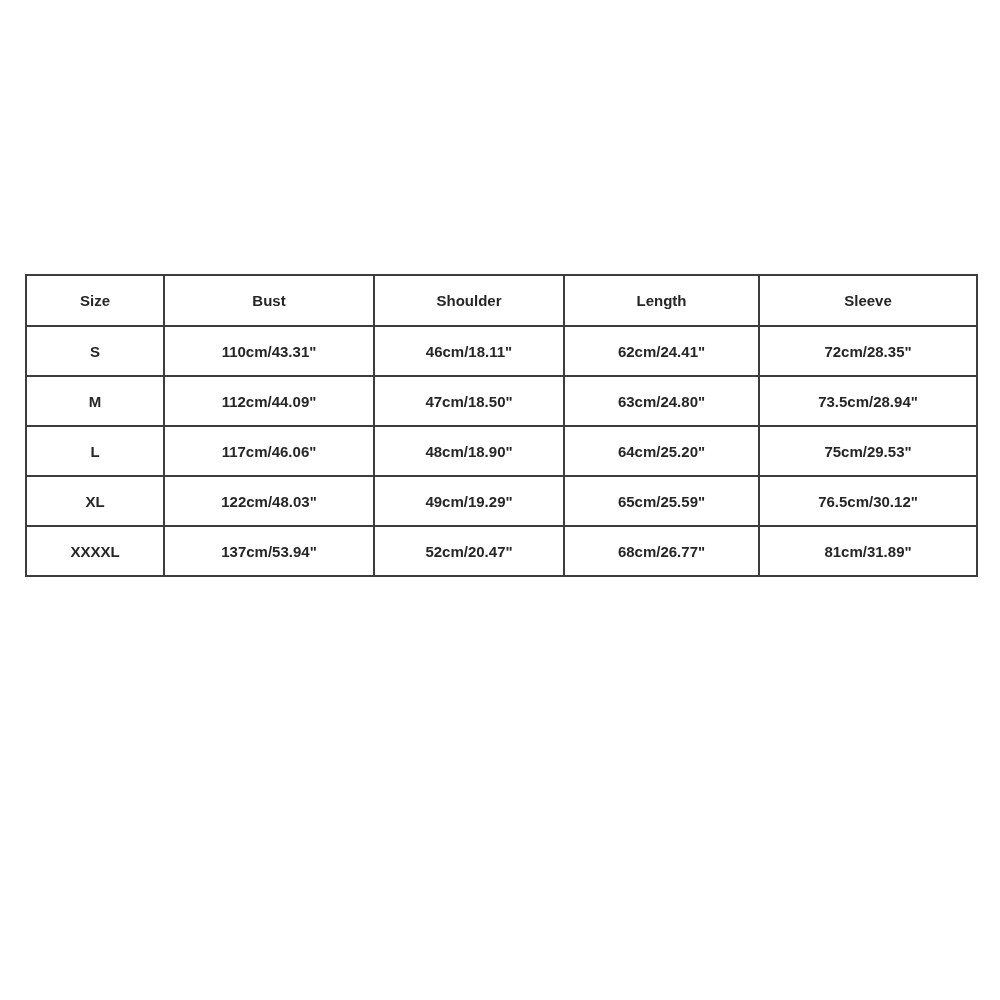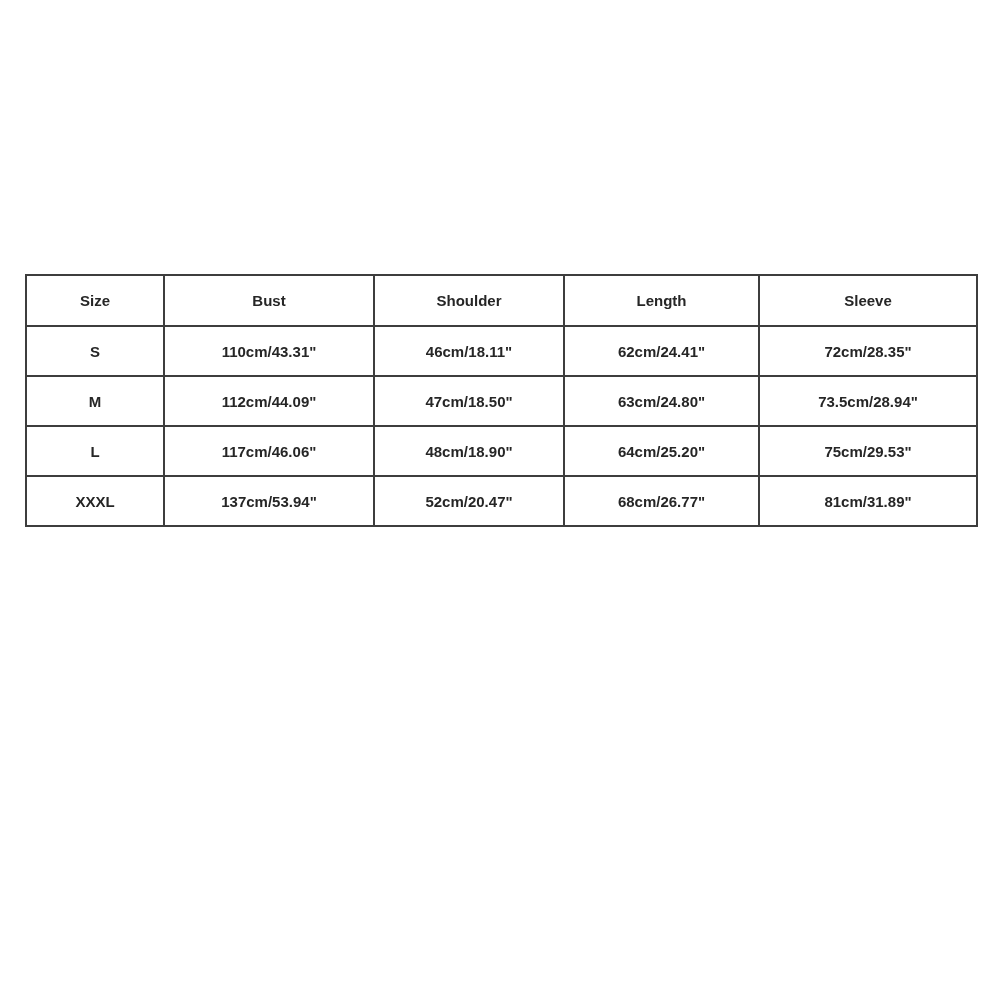--- a/index.html
+++ b/index.html
@@ -87,21 +87,28 @@
           <td>73.5cm/28.94"</td>
         </tr>
         <tr>
           <td>L</td>
           <td>117cm/46.06"</td>
           <td>48cm/18.90"</td>
           <td>64cm/25.20"</td>
           <td>75cm/29.53"</td>
         </tr>
         <tr>
-          <td>XXXL</td>
+          <td>XL</td>
+          <td>122cm/48.03"</td>
+          <td>49cm/19.29"</td>
+          <td>65cm/25.59"</td>
+          <td>76.5cm/30.12"</td>
+        </tr>
+        <tr>
+          <td>XXXXL</td>
           <td>137cm/53.94"</td>
           <td>52cm/20.47"</td>
           <td>68cm/26.77"</td>
           <td>81cm/31.89"</td>
         </tr>
       </tbody>
     </table>
   </div>
 </div>
 

